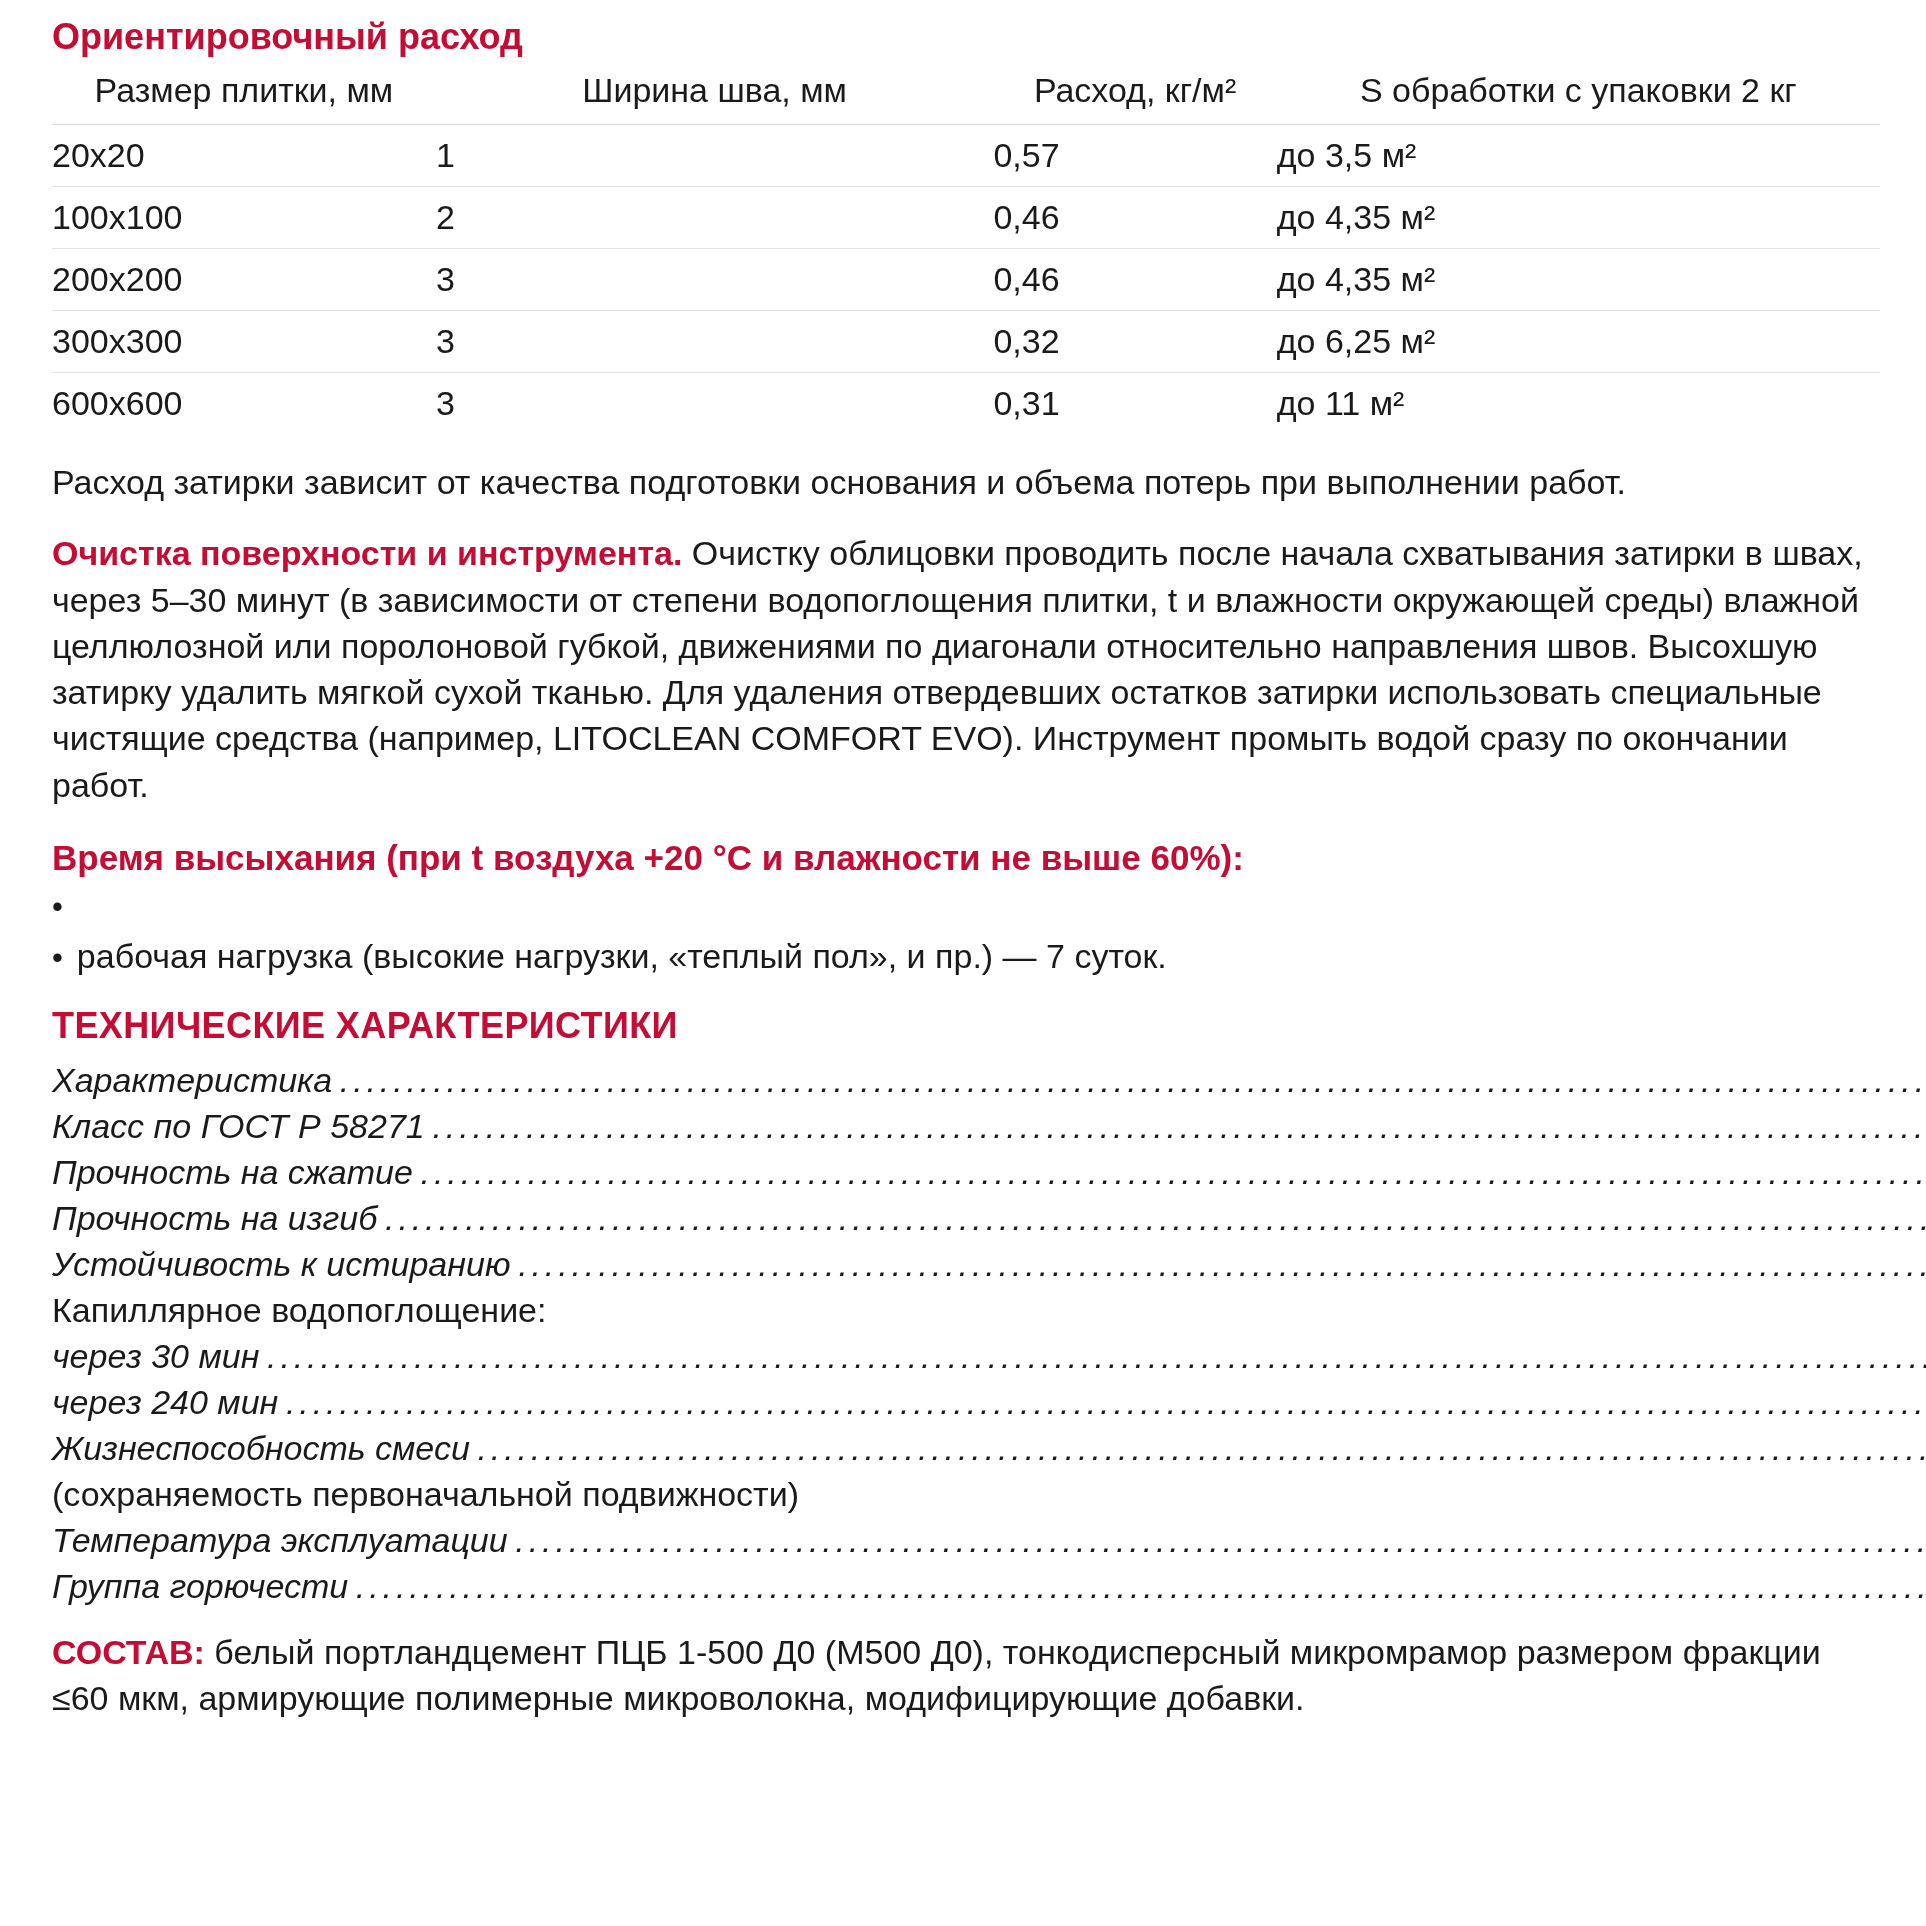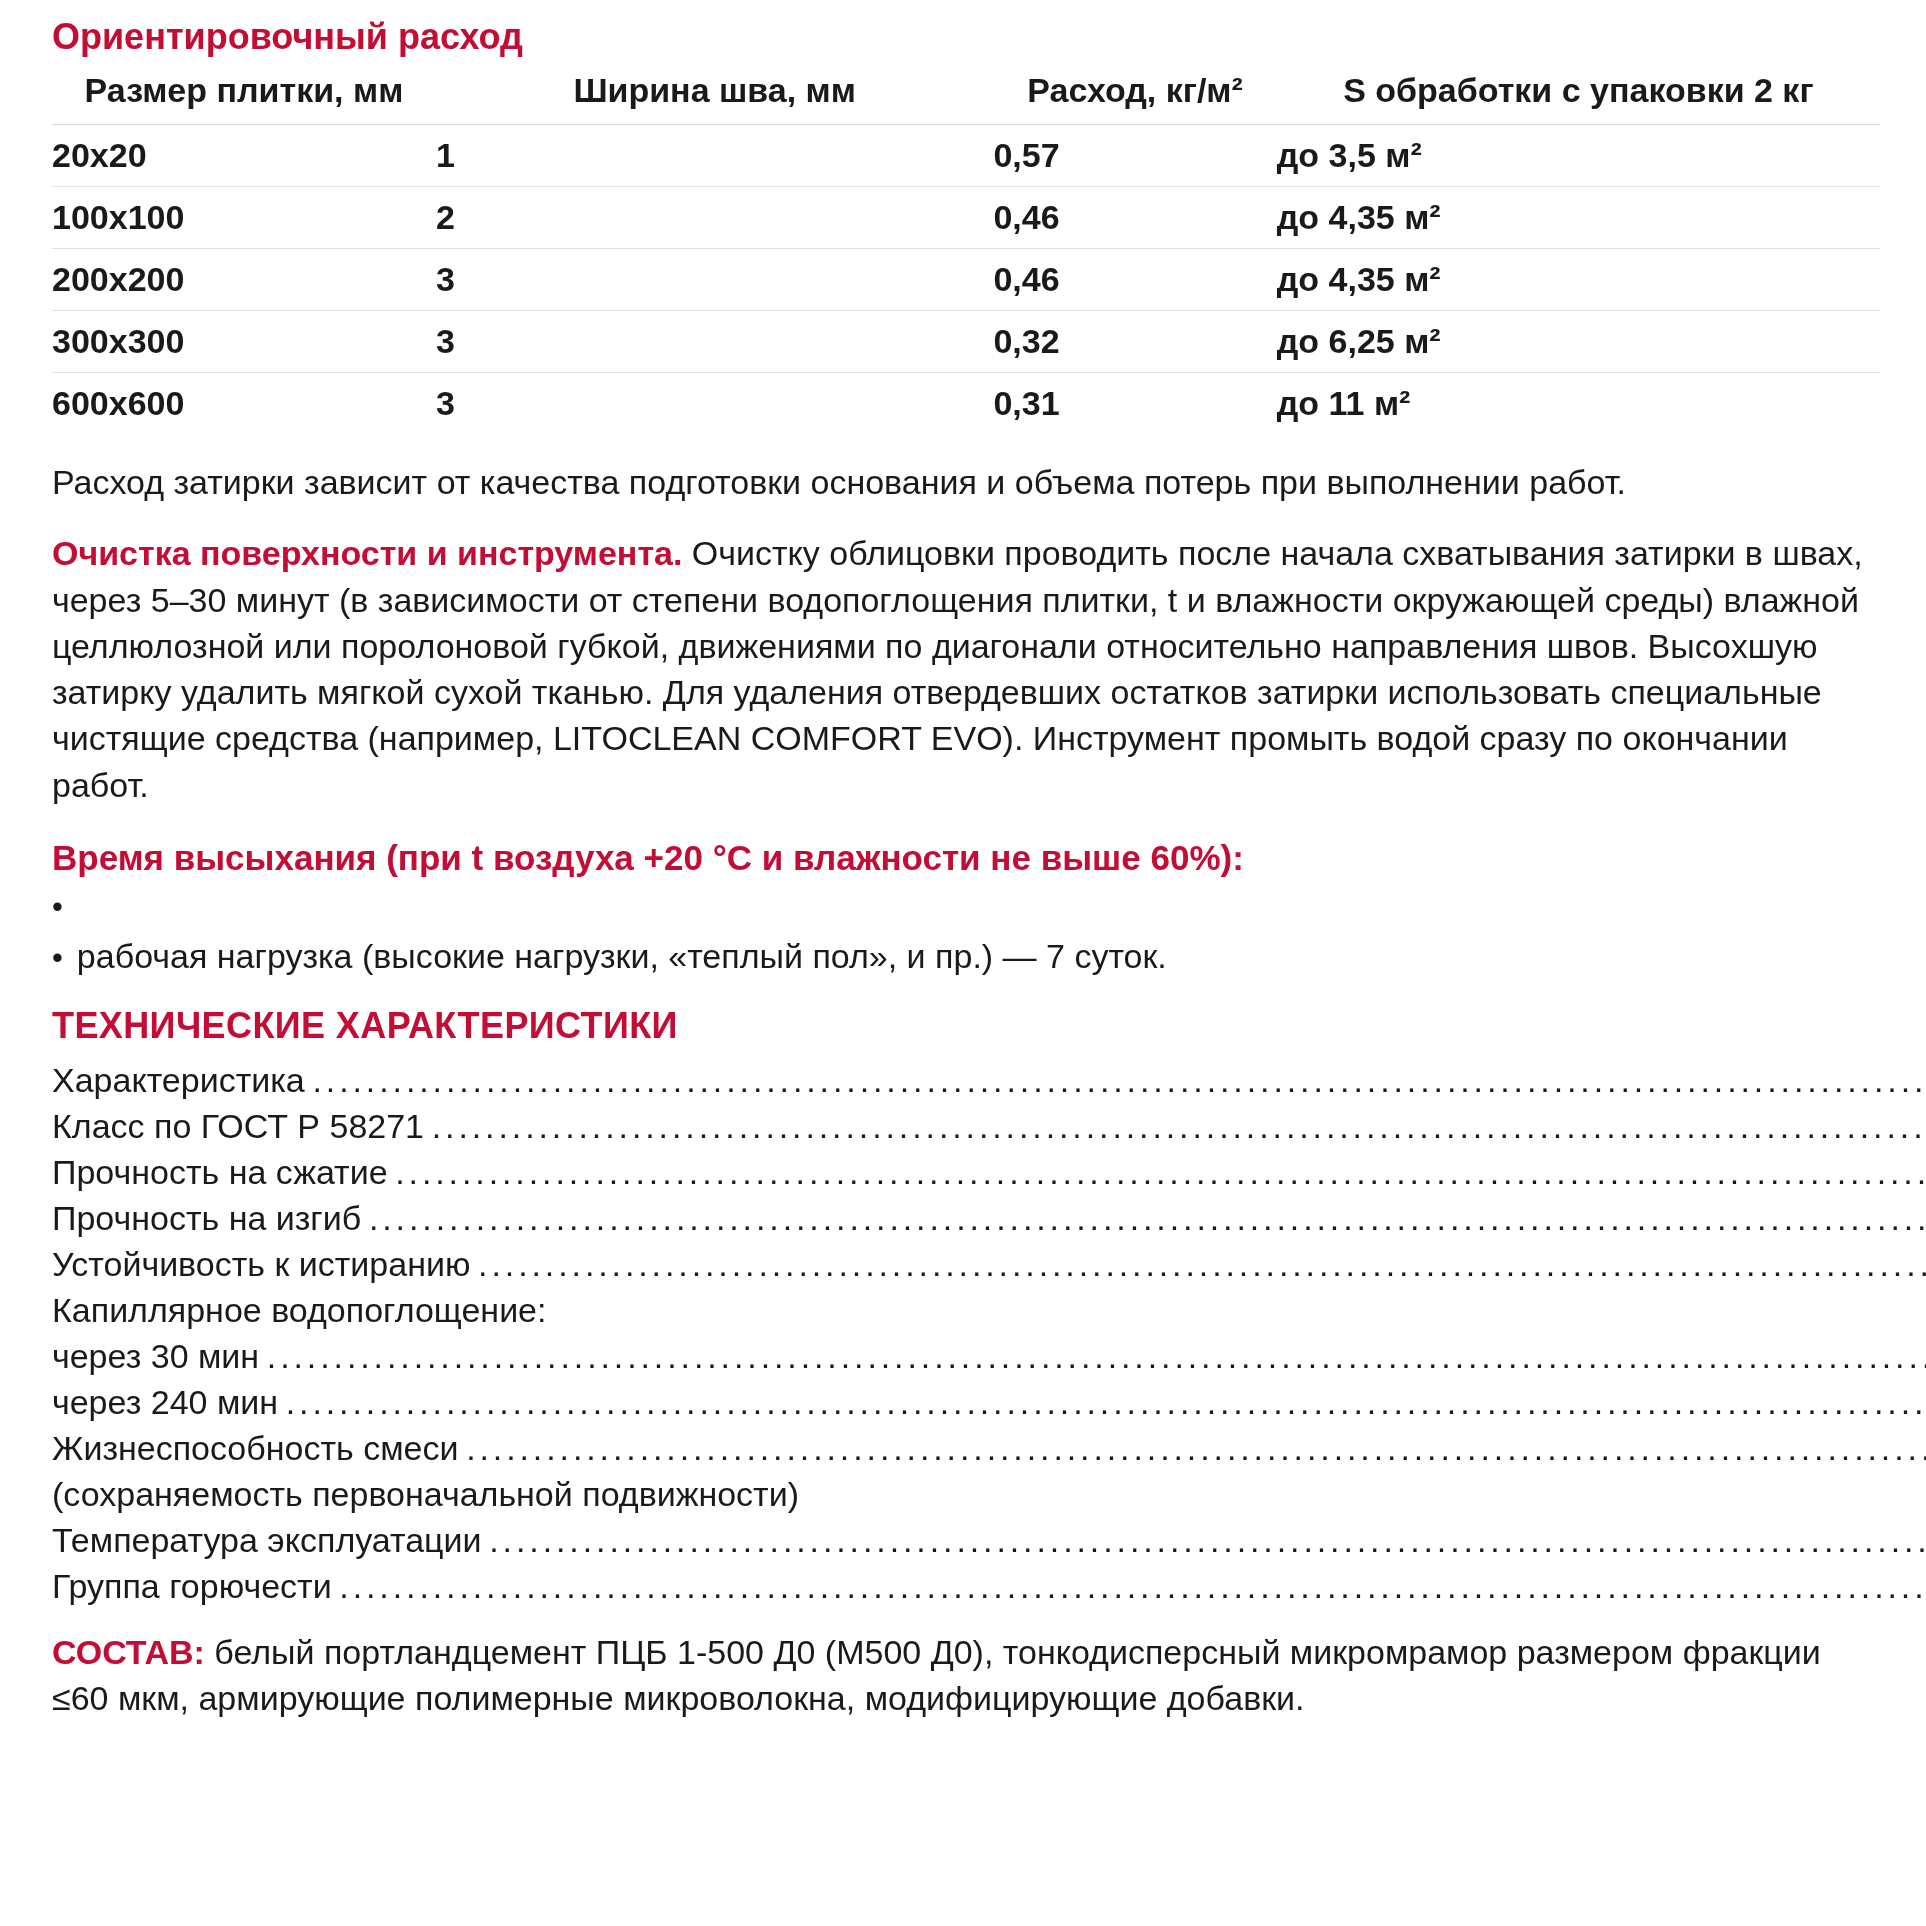--- a/index.html
+++ b/index.html
@@ -21,21 +21,21 @@
     line-height: 1.25;
     margin-bottom: 7.7px;
   }
   
   table.consumption {
     width: 100%;
     border-collapse: collapse;
     table-layout: fixed;
   }
   table.consumption th, table.consumption td {
-    font-weight: 700;
+    font-weight: 400;
     vertical-align: middle;
   }
   table.consumption th {
     height: 51px;
     border-bottom: 1.5px solid #dcdcdc;
     padding-bottom: 10.8px;
   }
   table.consumption td {
     height: 62px;
     border-bottom: 1.5px solid #e3e3e3;
@@ -59,21 +59,21 @@
   .bullet-dot { flex: 0 0 auto; margin-right: 14px; font-size: 31px; }
   
   .specs-title {
     margin-top: 23px;
     margin-bottom: 6.2px;
     color: #c30d35;
     font-weight: 700;
     font-size: 36px;
     letter-spacing: 0.4px;
   }
-  .spec-row { display: flex; align-items: baseline; line-height: 46px; }
+  .spec-row { display: flex; align-items: baseline; line-height: 46px; font-style: italic; }
   .spec-col-a { display: flex; align-items: baseline; flex: 0 0 40.5%; padding-right: 12.3px; }
   .spec-col-c { flex: 1 1 auto; }
   .spec-full { line-height: 46px; }
   .leader {
     flex: 1 1 auto;
     overflow: hidden;
     white-space: nowrap;
     margin-left: 7.7px;
   }
   .leader::after {

